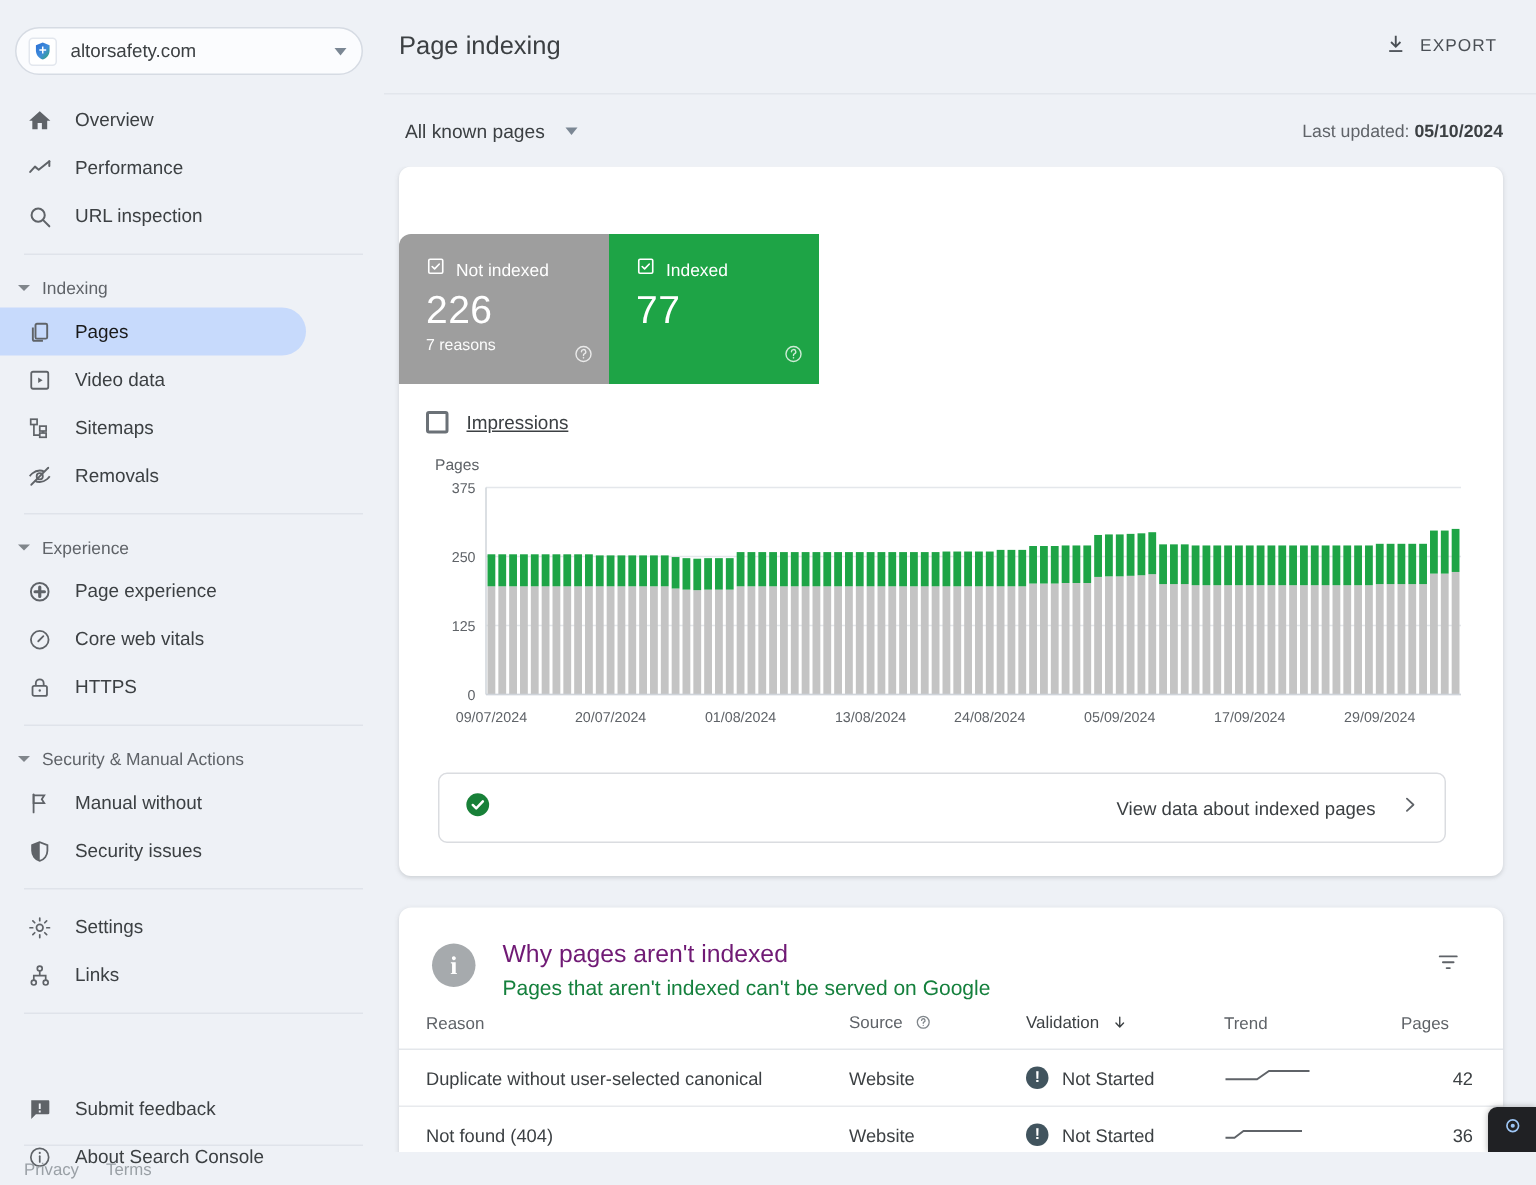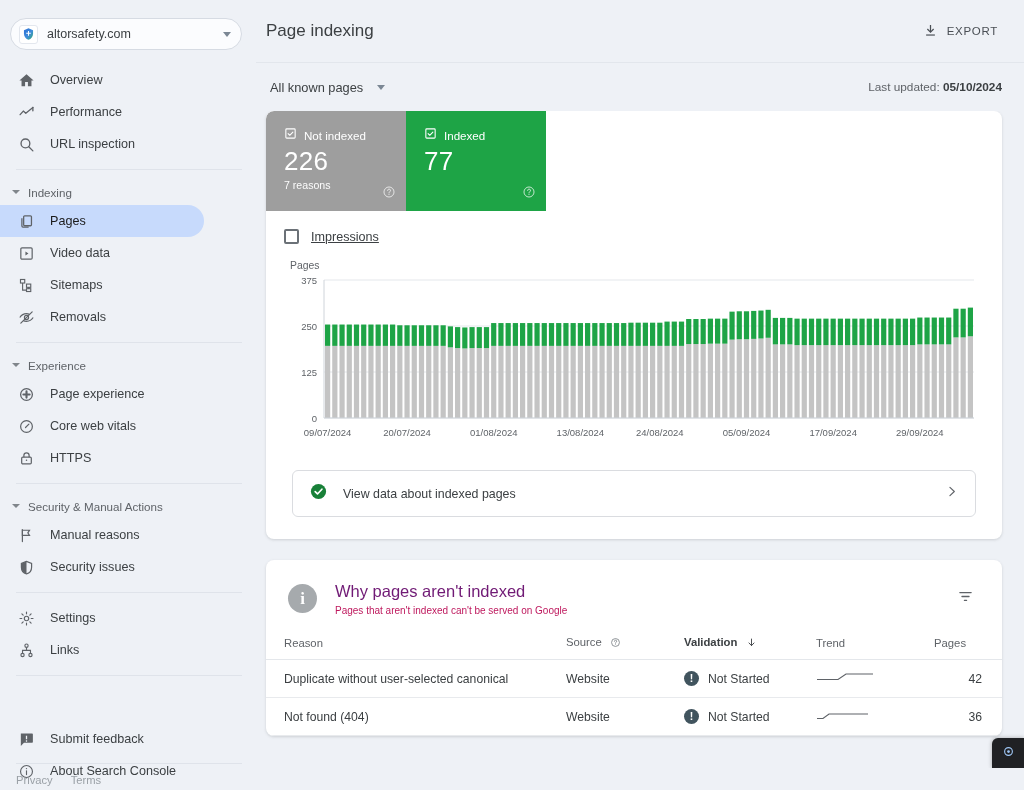--- a/index.html
+++ b/index.html
@@ -143,21 +143,21 @@
   }
 
   .card {
     background: #fff;
     border-radius: 8px;
     box-shadow: 0 1px 2px rgba(60,64,67,.10), 0 1px 3px 1px rgba(60,64,67,.05);
   }
 
   
   .summary-card { padding: 0; overflow: hidden; }
-  .summary-tiles { display: flex; }
+  .summary-tiles { display: flex; margin-top: 45px; }
   .tile {
     width: 140px; height: 100px;
     padding: 15px 14px 0 18px;
     position: relative;
     color: #fff;
     cursor: pointer;
   }
   .tile.gray { background: #9e9e9e; border-radius: 8px 0 0 0; }
   .tile.green { background: #1ea446; }
   .tile-head { display: flex; align-items: center; gap: 7px; }
@@ -180,28 +180,29 @@
     border-radius: 2px;
   }
   .impressions-label { font-size: 12.6px; color: #3c4043; text-decoration: underline; }
 
   
   .chart-wrap { padding: 16px 18px 0 24px; position: relative; }
   .chart-ylabel { font-size: 10.4px; color: #5f6368; margin-bottom: 1px; }
   .chart-svg { display: block; }
 
   .view-data-row {
-    margin: 26px 26px 22px 26px;
+    margin: 26px 38px 22px 26px;
     height: 47px;
     border: 1px solid #dadce0;
     border-radius: 6px;
     display: flex; align-items: center;
     padding: 0 16px 0 16px;
     gap: 15px;
     cursor: pointer;
+    text-align: right;
   }
   .view-data-text { font-size: 12.4px; color: #3c4043; flex: 1; }
   .chev-right { color: #5f6368; }
 
   
   .why-card { margin-top: 21px; overflow: hidden; }
   .why-head {
     display: flex; align-items: flex-start;
     padding: 22px 22px 0 22px;
     gap: 18px;
@@ -209,30 +210,30 @@
   .info-circle {
     width: 29px; height: 29px; border-radius: 50%;
     background: #a6aaad;
     color: #fff;
     display: flex; align-items: center; justify-content: center;
     font-size: 17px; font-family: "Liberation Serif", serif; font-weight: 700;
     flex: 0 0 29px;
     margin-top: 2px;
   }
   .why-title { font-size: 16.5px; color: #701a75; font-weight: 400; }
-  .why-sub { font-size: 10px; color: #be185d; margin-top: 4px; }
+  .why-sub { font-size: 14px; color: #15803d; margin-top: 4px; }
   .filter-icon-btn { cursor: pointer; padding: 6px; color: #5f6368; }
 
-  table.reasons { width: 100%; border-collapse: collapse; margin-top: 20px; }
+  table.reasons { width: 100%; border-collapse: collapse; margin-top: 10px; }
   table.reasons th {
     font-size: 11.3px; color: #5f6368; font-weight: 400;
     text-align: left; padding: 0 0 9px 0;
     border-bottom: 1px solid #e4e7eb;
   }
-  table.reasons th.sorted { color: #3c4043; font-weight: 700; }
+  table.reasons th.sorted { color: #3c4043; font-weight: 400; }
   table.reasons td {
     font-size: 12.2px; color: #3c4043;
     padding: 0; height: 38px;
     border-bottom: 1px solid #e8eaed;
   }
   .col-reason { padding-left: 18px !important; width: 300px; }
   .col-source { width: 118px; }
   .col-validation { width: 132px; }
   .col-trend { width: 118px; }
   .col-pages { text-align: right; padding-right: 20px !important; }
@@ -398,21 +399,21 @@
       <span class="group-caret"></span>
       <span>Security &amp; Manual Actions</span>
     </div>
     <div class="nav-item">
       <span class="nav-icon">
         <svg width="17" height="17" viewBox="0 0 24 24" fill="none" stroke="currentColor" stroke-width="1.7">
             <path d="M6.2 3.6v17" stroke-linecap="round"></path>
             <path d="M6.2 4.6h10l-2.3 3.6 2.3 3.6h-10z"></path>
           </svg>
       </span>
-      <span class="nav-label">Manual reasons</span>
+      <span class="nav-label">Manual without</span>
     </div>
     <div class="nav-item">
       <span class="nav-icon">
         <svg width="17" height="17" viewBox="0 0 24 24" fill="none" stroke="currentColor" stroke-width="1.7">
             <path d="M12 3.4 4.8 6.2v5.4c0 4.4 3 8.4 7.2 9.4 4.2-1 7.2-5 7.2-9.4V6.2z"></path>
             <path d="M12 3.4v17.6" fill="currentColor" stroke="none"></path>
             <path d="M12 3.6 4.9 6.3v5.3c0 4.3 3 8.2 7.1 9.2z" fill="currentColor" stroke="none"></path>
           </svg>
       </span>
       <span class="nav-label">Security issues</span>

